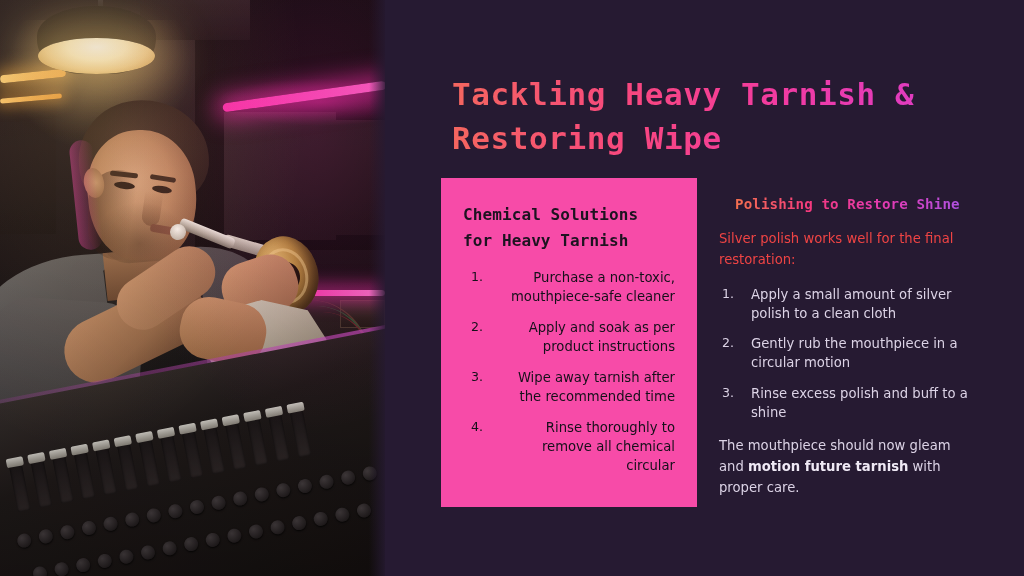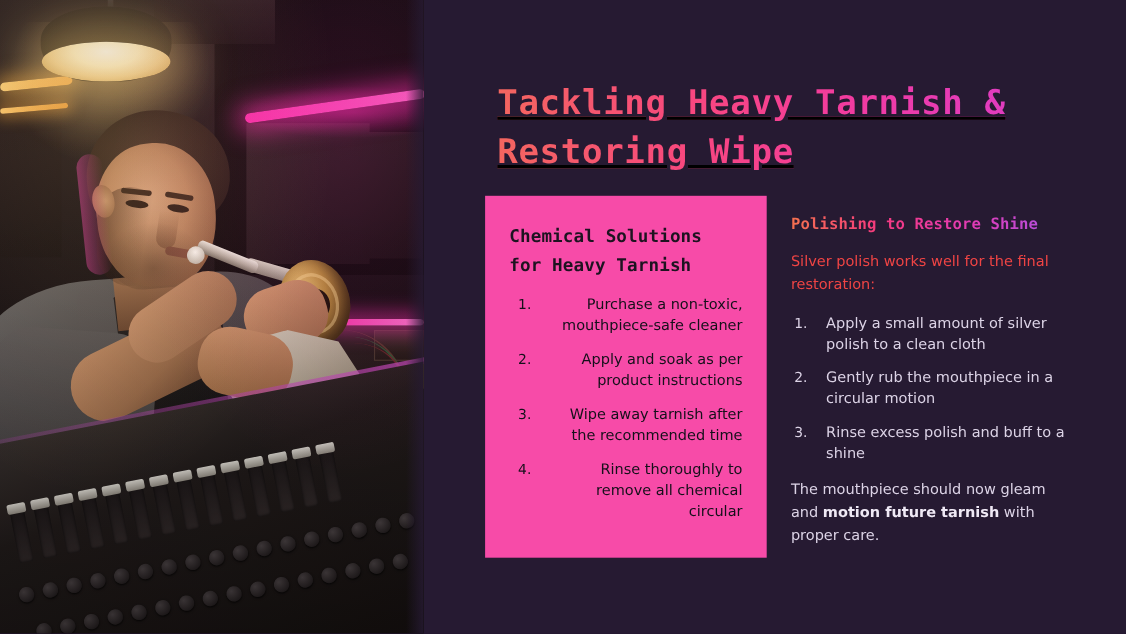--- a/index.html
+++ b/index.html
@@ -221,21 +221,21 @@
   .globe::before { content:""; position:absolute; left:0; top:7px;
     width:17px; height:2px; background:rgba(235,180,255,.75); }
   .globe::after { content:""; position:absolute; left:6px; top:1px;
     width:5px; height:15px; border:1px solid rgba(235,180,255,.6);
     border-radius:50%; }
   .spark { position:absolute; color:#f06ab0; font-size:6px; line-height:1; }
   .logo-tag { font-size:3.9px; letter-spacing:.34px; margin-top:3px;
     color:#c0489a; white-space:nowrap; font-family:"DejaVu Sans", sans-serif; }
 
   
-  #title { position:absolute; left:452px; top:72px; width:520px;text-decoration:underline; }
+  #title { position:absolute; left:452px; top:72px; width:520px; }
   #title .line { font-family:"DejaVu Sans Mono", monospace;
     font-size:31px; font-weight:bold; letter-spacing:.6px; line-height:1.42;
     background:linear-gradient(90deg,#f4665f 0%,#f8477f 34%,#f23ba0 62%,#d93ccc 100%);
     -webkit-background-clip:text; background-clip:text; color:transparent; }
 
   
   #pink-card { position:absolute; left:441px; top:178px;
     width:256px; height:329px; background:#F74BA8; padding:24px 22px 0 22px; }
   #pink-card h2 { font-family:"DejaVu Sans Mono", monospace;
     font-size:16px; font-weight:bold; color:#1d1320; line-height:1.62;
@@ -246,21 +246,21 @@
     font-size:13.2px; line-height:1.44; color:#15101a;
     font-family:"DejaVu Sans", sans-serif;text-align:right; }
   #pink-card ol li::before { content:counter(pc) ".";
     position:absolute; left:8px; top:0; font-size:12.6px; color:#15101a; }
 
   
   #right-col { position:absolute; left:719px; top:194px; width:252px; }
   #right-col h2 { font-family:"DejaVu Sans Mono", monospace;
     font-size:14.2px; font-weight:bold; letter-spacing:.1px; line-height:1.5;
     background:linear-gradient(90deg,#f4714f 0%,#f5397f 32%,#e13bb6 66%,#a855e8 100%);
-    -webkit-background-clip:text; background-clip:text; color:transparent; }
+    -webkit-background-clip:text; background-clip:text; color:transparent;margin-left:16px; }
   #right-col .intro { margin-top:14px; font-size:13.2px; line-height:1.58;
     color:#ef4444; font-family:"DejaVu Sans", sans-serif; }
   #right-col ol { margin-top:14px; padding-left:0; list-style:none; counter-reset:rc; }
   #right-col ol li { counter-increment:rc; position:relative;
     padding-left:32px; margin-bottom:11px;
     font-size:13.2px; line-height:1.45; color:#dcd3e6;
     font-family:"DejaVu Sans", sans-serif; }
   #right-col ol li::before { content:counter(rc) ".";
     position:absolute; left:3px; top:0; font-size:12.6px; color:#dcd3e6; }
   #right-col .outro { margin-top:14px; font-size:13.2px; line-height:1.58;

